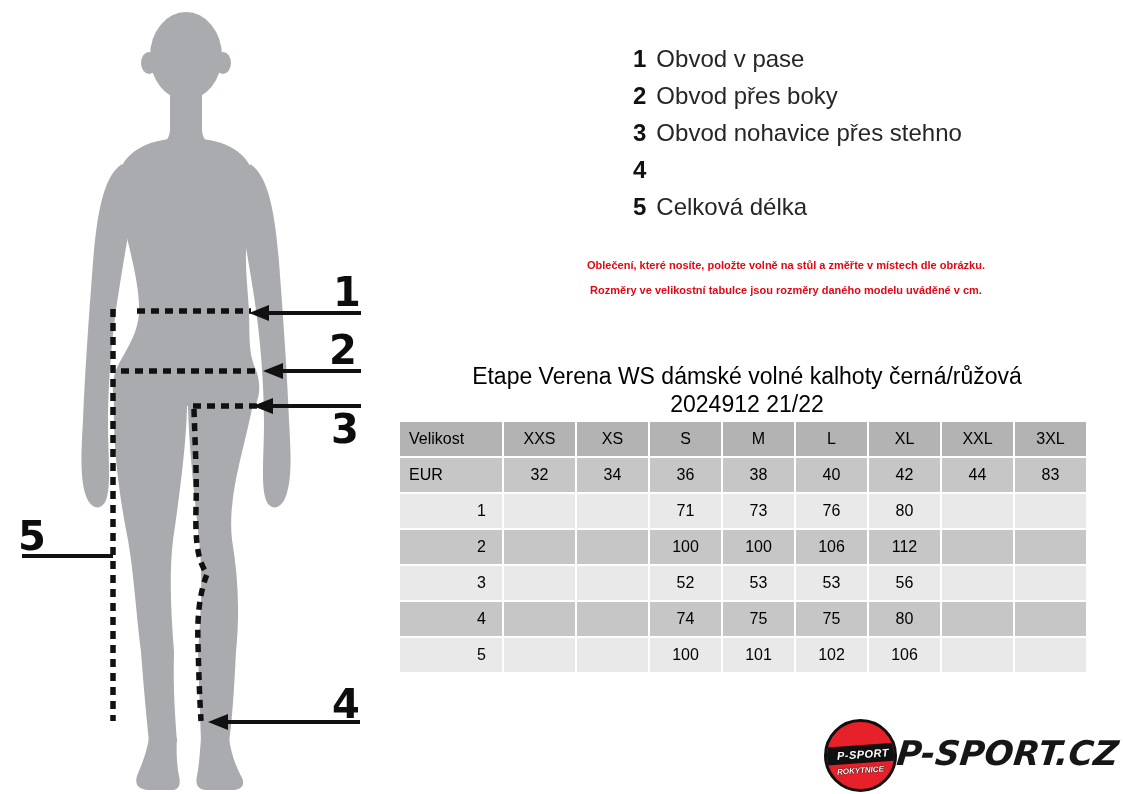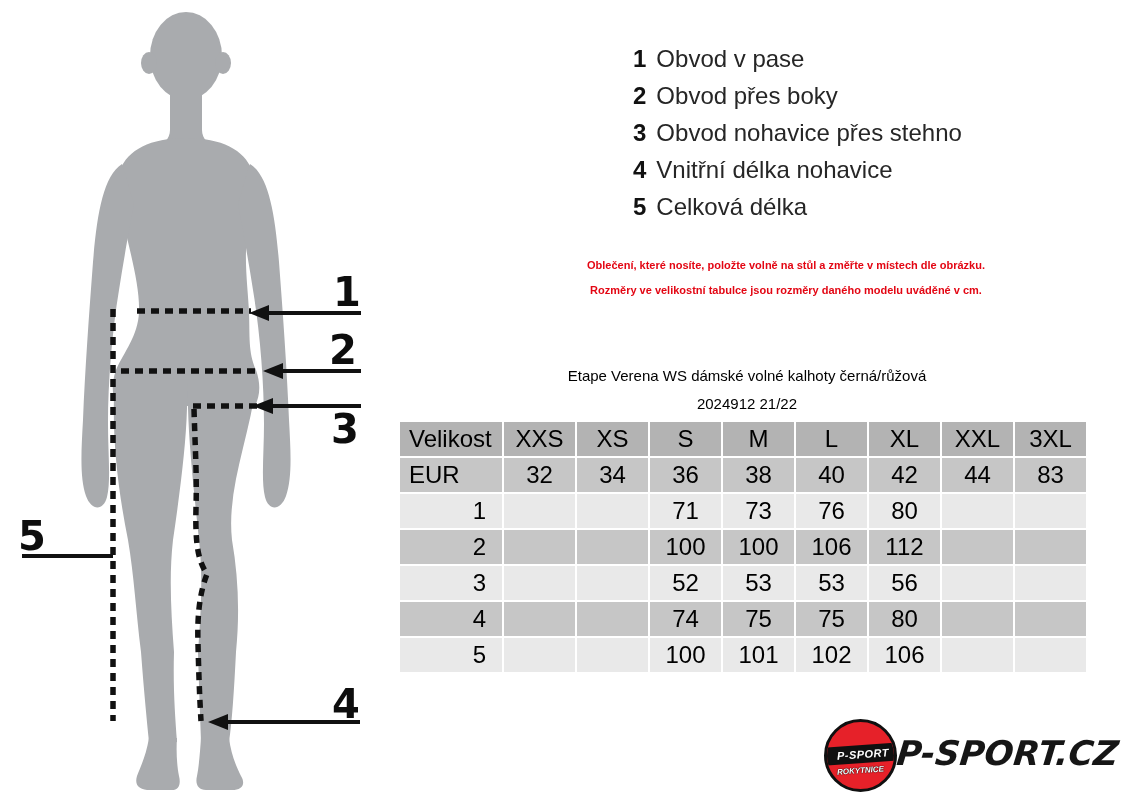--- a/index.html
+++ b/index.html
@@ -36,26 +36,26 @@
   .legend{left:633px;top:40px;}
   .legend-row{height:37px;display:flex;align-items:center;font-size:24px;color:#262626;}
   .legend-num{font-weight:700;color:#111;margin-right:10px;}
 
   
   .instructions{left:450px;top:253px;width:672px;text-align:center;
     color:var(--accent);font-weight:700;font-size:11px;line-height:25px;}
 
   
   .product-title{left:398px;top:362px;width:698px;text-align:center;
-    font-size:15px;line-height:28px;color:#000;}
+    font-size:23px;line-height:28px;color:#000;}
 
   
   .size-table{position:absolute;left:398px;top:420px;width:690px;
     border-collapse:separate;border-spacing:2px;table-layout:fixed;
-    font-size:24px;color:#000;}
+    font-size:16px;color:#000;}
   .size-table th,.size-table td{height:34px;font-weight:400;text-align:center;
     overflow:hidden;white-space:nowrap;}
   .size-table thead th{background:var(--hdr-bg);}
   .size-table tr.mid td{background:var(--mid-bg);margin-top:9px;}
   .size-table tr.lite td{background:var(--lite-bg);}
   .size-table .left-lbl{text-align:left;padding-left:9px;}
   .size-table .right-lbl{text-align:right;padding-right:16px;}
 
   
   .logo-badge{left:824px;top:719px;width:73px;height:73px;border-radius:50%;
@@ -139,21 +139,20 @@
     <div class="legend-row">
       <span class="legend-num">2</span>
       <span class="legend-text">Obvod přes boky</span>
     </div>
     <div class="legend-row">
       <span class="legend-num">3</span>
       <span class="legend-text">Obvod nohavice přes stehno</span>
     </div>
     <div class="legend-row">
       <span class="legend-num">4</span>
-      <span class="legend-text">Vnitřní délka nohavice</span>
     </div>
     <div class="legend-row">
       <span class="legend-num">5</span>
       <span class="legend-text">Celková délka</span>
     </div>
   </div>
 
   <div class="abs instructions">
     <div>Oblečení, které nosíte, položte volně na stůl a změřte v místech dle obrázku.</div>
     <div>Rozměry ve velikostní tabulce jsou rozměry daného modelu uváděné v cm.</div>

